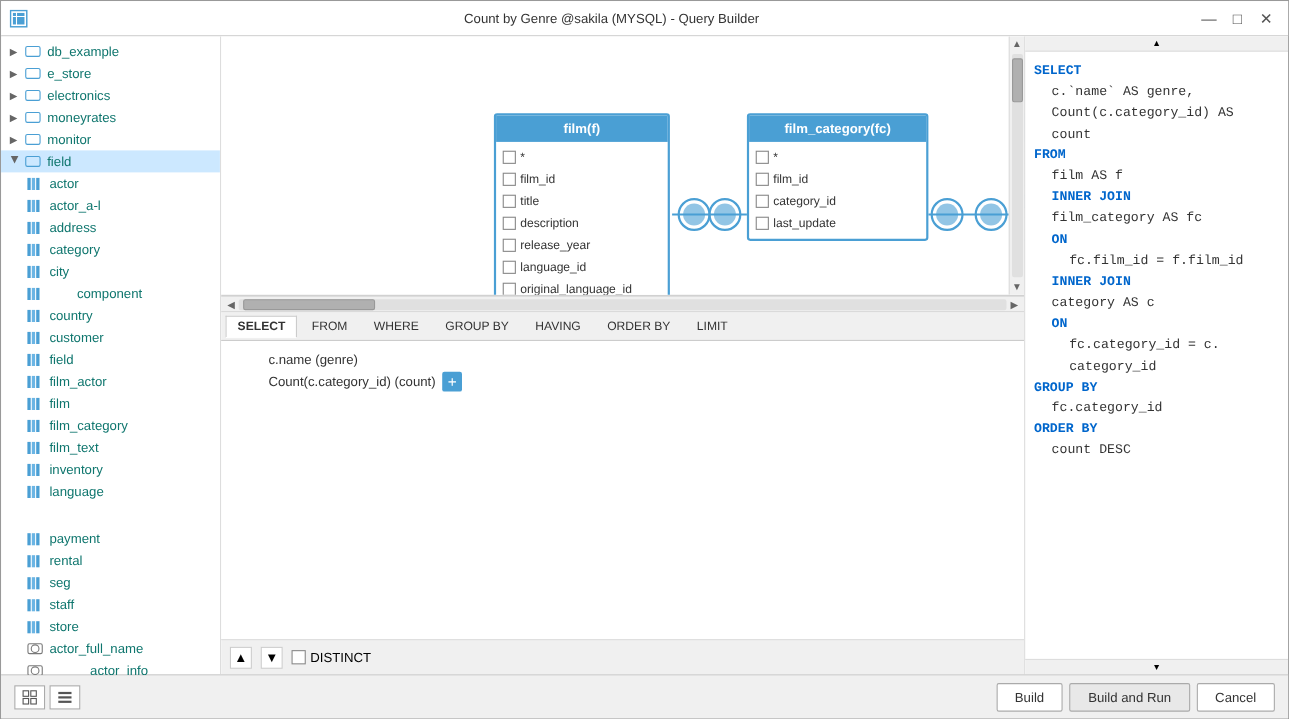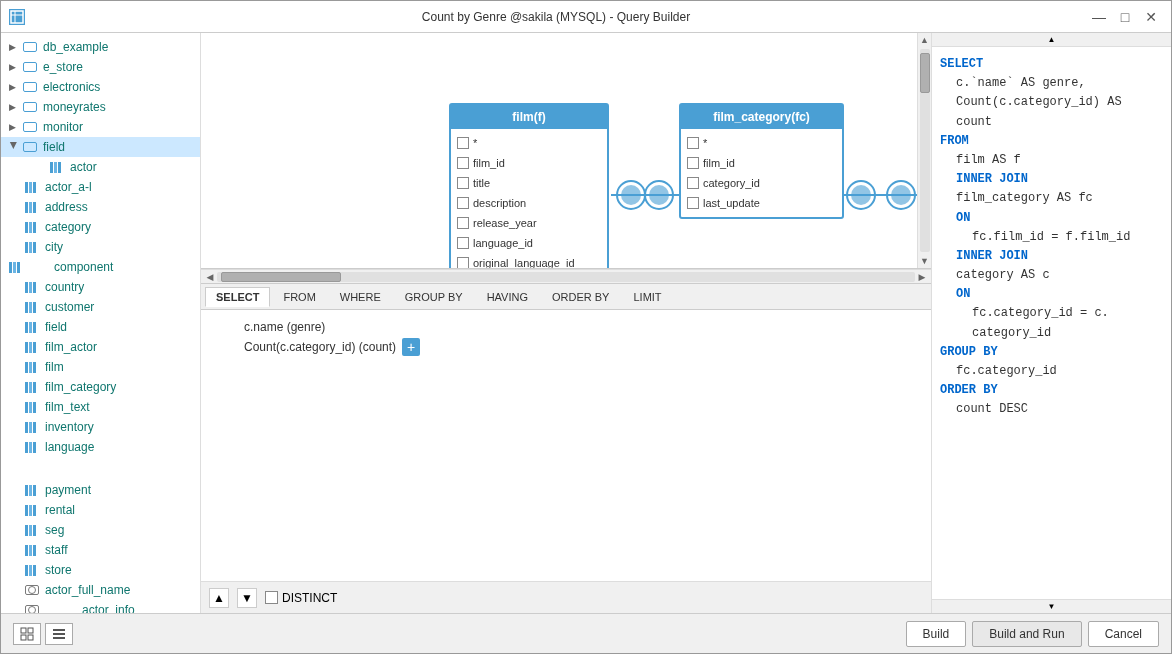--- a/index.html
+++ b/index.html
@@ -152,21 +152,21 @@
         </div>
 
         <div class="sidebar-item selected">
           <span class="item-arrow" style="transform: rotate(90deg); display: inline-block;">▶</span>
           <span class="item-icon">
               <div class="db-icon"></div>
             </span>
           <span class="item-label">field</span>
         </div>
 
-        <div class="sidebar-item" style="padding-left: 24px; margin-left: 25px;">
+        <div class="sidebar-item" style="padding-left: 24px;">
           <span class="item-icon table-icon">
             <span style="width:3px;height:11px;background:#4a9fd4;"></span>
             <span style="width:3px;height:11px;background:#6bb5e4;"></span>
             <span style="width:3px;height:11px;background:#4a9fd4;"></span>
           </span>
           <span class="item-label">actor</span>
         </div>
         <div class="sidebar-item" style="padding-left: 24px;">
           <span class="item-icon table-icon">
             <span style="width:3px;height:11px;background:#4a9fd4;"></span>
@@ -192,21 +192,21 @@
           <span class="item-label">category</span>
         </div>
         <div class="sidebar-item" style="padding-left: 24px;">
           <span class="item-icon table-icon">
             <span style="width:3px;height:11px;background:#4a9fd4;"></span>
             <span style="width:3px;height:11px;background:#6bb5e4;"></span>
             <span style="width:3px;height:11px;background:#4a9fd4;"></span>
           </span>
           <span class="item-label">city</span>
         </div>
-        <div class="sidebar-item" style="padding-left: 8px; gap: 29px;">
+        <div class="sidebar-item" style="padding-left: 24px; gap: 29px;">
           <span class="item-icon table-icon">
             <span style="width:3px;height:11px;background:#4a9fd4;"></span>
             <span style="width:3px;height:11px;background:#6bb5e4;"></span>
             <span style="width:3px;height:11px;background:#4a9fd4;"></span>
           </span>
           <span class="item-label">component</span>
         </div>
         <div class="sidebar-item" style="padding-left: 24px;">
           <span class="item-icon table-icon">
             <span style="width:3px;height:11px;background:#4a9fd4;"></span>

